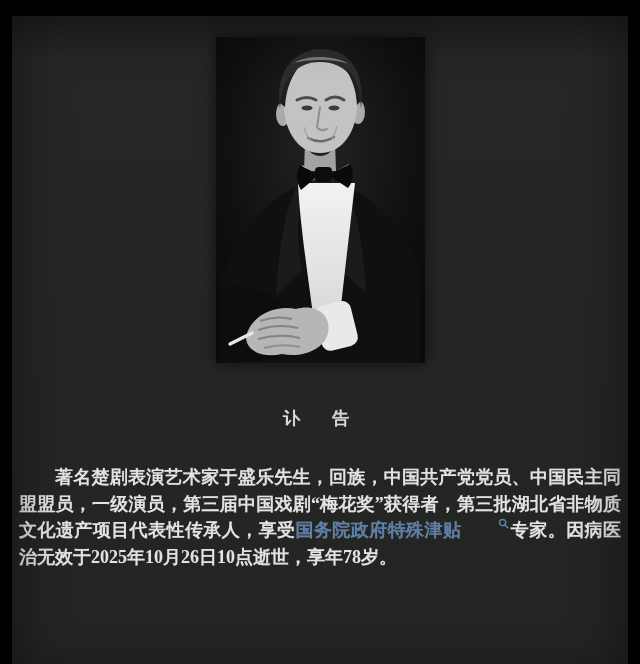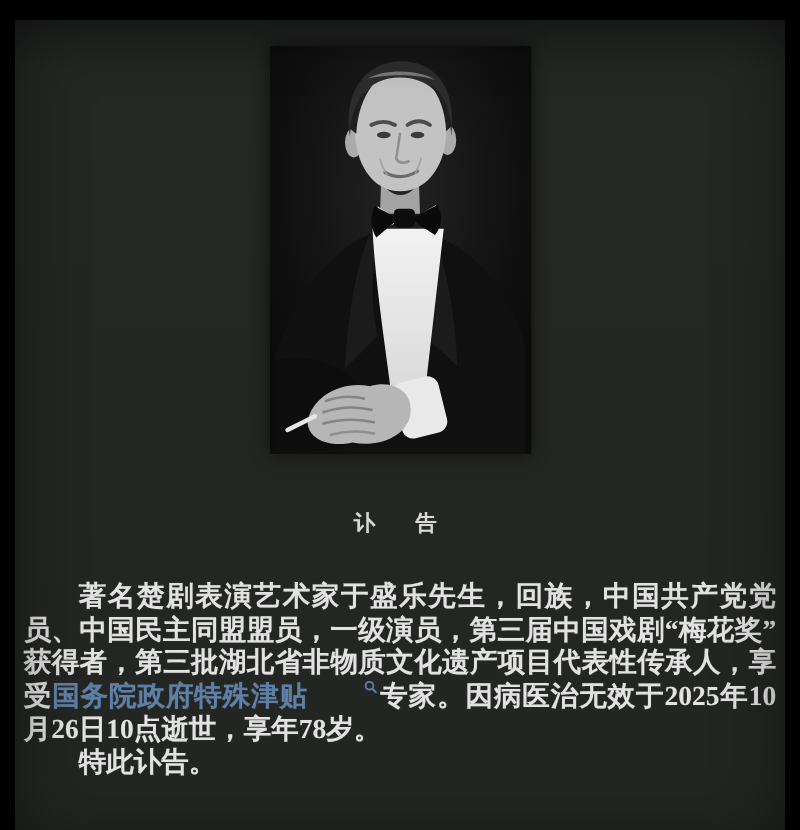--- a/index.html
+++ b/index.html
@@ -26,21 +26,21 @@
     margin:44px 0 0;
     text-align:center;
     font-size:17px;line-height:24px;
     font-weight:bold;
     letter-spacing:.45em;
     color:#d8d8d8;
     text-shadow:0 0 1px rgba(255,255,255,.25);
   }
   .body{
     margin:33px 7px 0;
-    font-size:22px;line-height:26.5px;
+    font-size:18px;line-height:26.5px;
     font-weight:600;
     color:#e2e2e2;
     text-align:justify;
     text-shadow:0 0 1px rgba(255,255,255,.2);
   }
   .body p{margin:0;text-indent:2em;}
   .link{
     color:#5d80aa;
     text-decoration:none;
     cursor:pointer;
@@ -136,19 +136,16 @@
 
   <h1 class="title">讣　告</h1>
 
   <div class="body">
     <p>
       <span>著名楚剧表演艺术家于盛乐先生，回族，中国共产党党员、中国民主同盟盟员，一级演员，第三届中国戏剧“梅花奖”获得者，第三批湖北省非物质文化遗产项目代表性传承人，享受</span><a class="link">国务院政府特殊津贴</a><span class="sup-icon"><svg width="11" height="11" viewBox="0 0 12 12">
             <circle cx="5" cy="5" r="3.4" fill="none" stroke="#5d80aa" stroke-width="1.6"></circle>
             <path d="M7.6,7.6 L10.6,10.6" stroke="#5d80aa" stroke-width="1.8" stroke-linecap="round"></path>
           </svg></span><span>专家。因病医治无效于2025年10月26日10点逝世，享年78岁。</span>
     </p>
-    <p>
-      <span>特此讣告。</span>
-    </p>
   </div>
 
 
 </div>
 
 </body></html>

